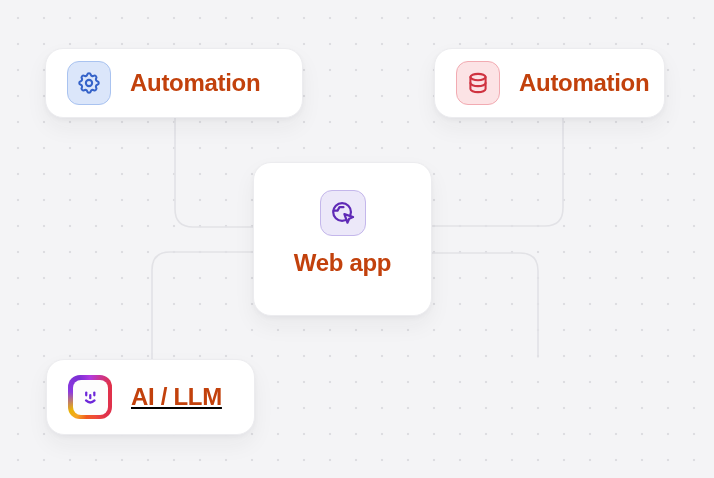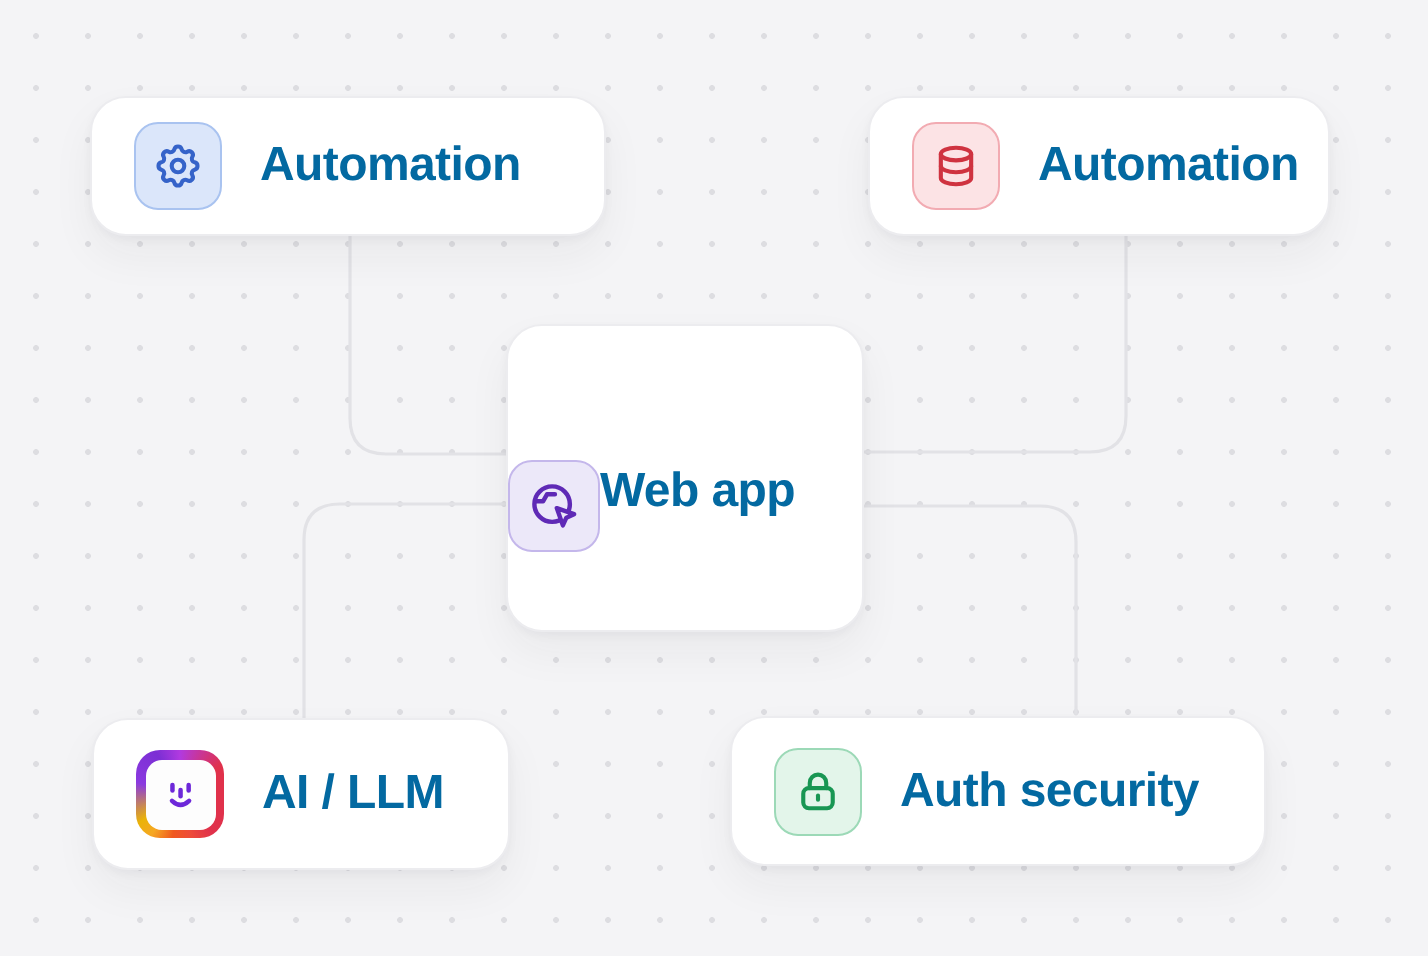--- a/index.html
+++ b/index.html
@@ -27,28 +27,28 @@
     position:absolute;z-index:2;
     background:#ffffff;
     border:1px solid #ececef;
     border-radius:18px;
     box-shadow:0 10px 22px rgba(30,30,40,.05),0 2px 5px rgba(30,30,40,.04);
     display:flex;align-items:center;
     box-sizing:border-box;
     cursor:default;
   }
   .node.row{padding-left:21px;gap:19px;}
-  .node.col{flex-direction:row;justify-content:flex-start;}
+  .node.col{flex-direction:column;justify-content:flex-start;}
   .chip{
     width:44px;height:44px;border-radius:12px;
     display:flex;align-items:center;justify-content:center;
     box-sizing:border-box;flex:0 0 auto;
   }
   .label{
-    font-size:24px;font-weight:700;color:#0369a1;
+    font-size:24px;font-weight:700;color:#c2410c;
     letter-spacing:-0.3px;white-space:nowrap;
   }
   
   .chip-automation{background:#dbe6fa;border:1.5px solid #a9c3f0;}
   .chip-datastore{background:#fce3e5;border:1.5px solid #f2abb2;}
   .chip-webapp{background:#ece8f9;border:1.5px solid #c4b7eb;width:46px;height:46px;}
   .chip-auth{background:#e3f5ea;border:1.5px solid #9cd9b7;}
   .chip-ai{
     background:conic-gradient(from 0deg,
       #b13ae0 0deg,#e0314b 55deg,#e0314b 140deg,#ee4b3a 165deg,
@@ -59,21 +59,21 @@
   .chip-ai .chip-ai-inner{
     position:absolute;inset:4.5px;border-radius:8px;background:#fdfdfd;
     display:flex;align-items:center;justify-content:center;
   }
   
   .node-automation{left:45px;top:48px;width:258px;height:70px;}
   .node-datastore{left:434px;top:48px;width:231px;height:70px;}
   .node-webapp{left:253px;top:162px;width:179px;height:154px;}
   .node-webapp .chip{margin-top:27px;}
   .node-webapp .label{margin-top:13px;}
-  .node-ai{left:46px;top:359px;width:209px;height:76px;}
+  .node-ai{left:46px;top:359px;width:209px;height:76px;text-decoration:underline;}
   .node-auth{left:365px;top:358px;width:268px;height:75px;}
   svg.glyph{display:block;}
 </style>
 </head>
 <body>
 
 <div class="canvas">
 
   <svg class="connectors" width="714" height="478" viewBox="0 0 714 478" aria-hidden="true">
     <path d="M175 117 V209 Q175 227 193 227 H253"></path>
@@ -121,24 +121,14 @@
           <path d="M8.2 7.6 v2.4"></path>
           <path d="M15.4 7.6 v2.4"></path>
           <path d="M11.8 9.8 v2.8"></path>
           <path d="M8 14.6 q3.8 3.6 7.6 0"></path>
         </svg>
       </div>
     </div>
     <div class="label">AI / LLM</div>
   </div>
 
-  <div class="node row node-auth">
-    <div class="chip chip-auth">
-      <svg class="glyph" width="26" height="26" viewBox="0 0 24 24" fill="none" stroke="#189653" stroke-width="1.9" stroke-linecap="round" stroke-linejoin="round">
-        <rect x="5.2" y="10.2" width="13.6" height="9.3" rx="2.6"></rect>
-        <path d="M8.2 10.2 V7.8 a3.8 3.8 0 0 1 7.6 0 v2.4"></path>
-        <path d="M12 13.6 v2"></path>
-      </svg>
-    </div>
-    <div class="label">Auth security</div>
-  </div>
 
 </div>
 
 </body></html>

